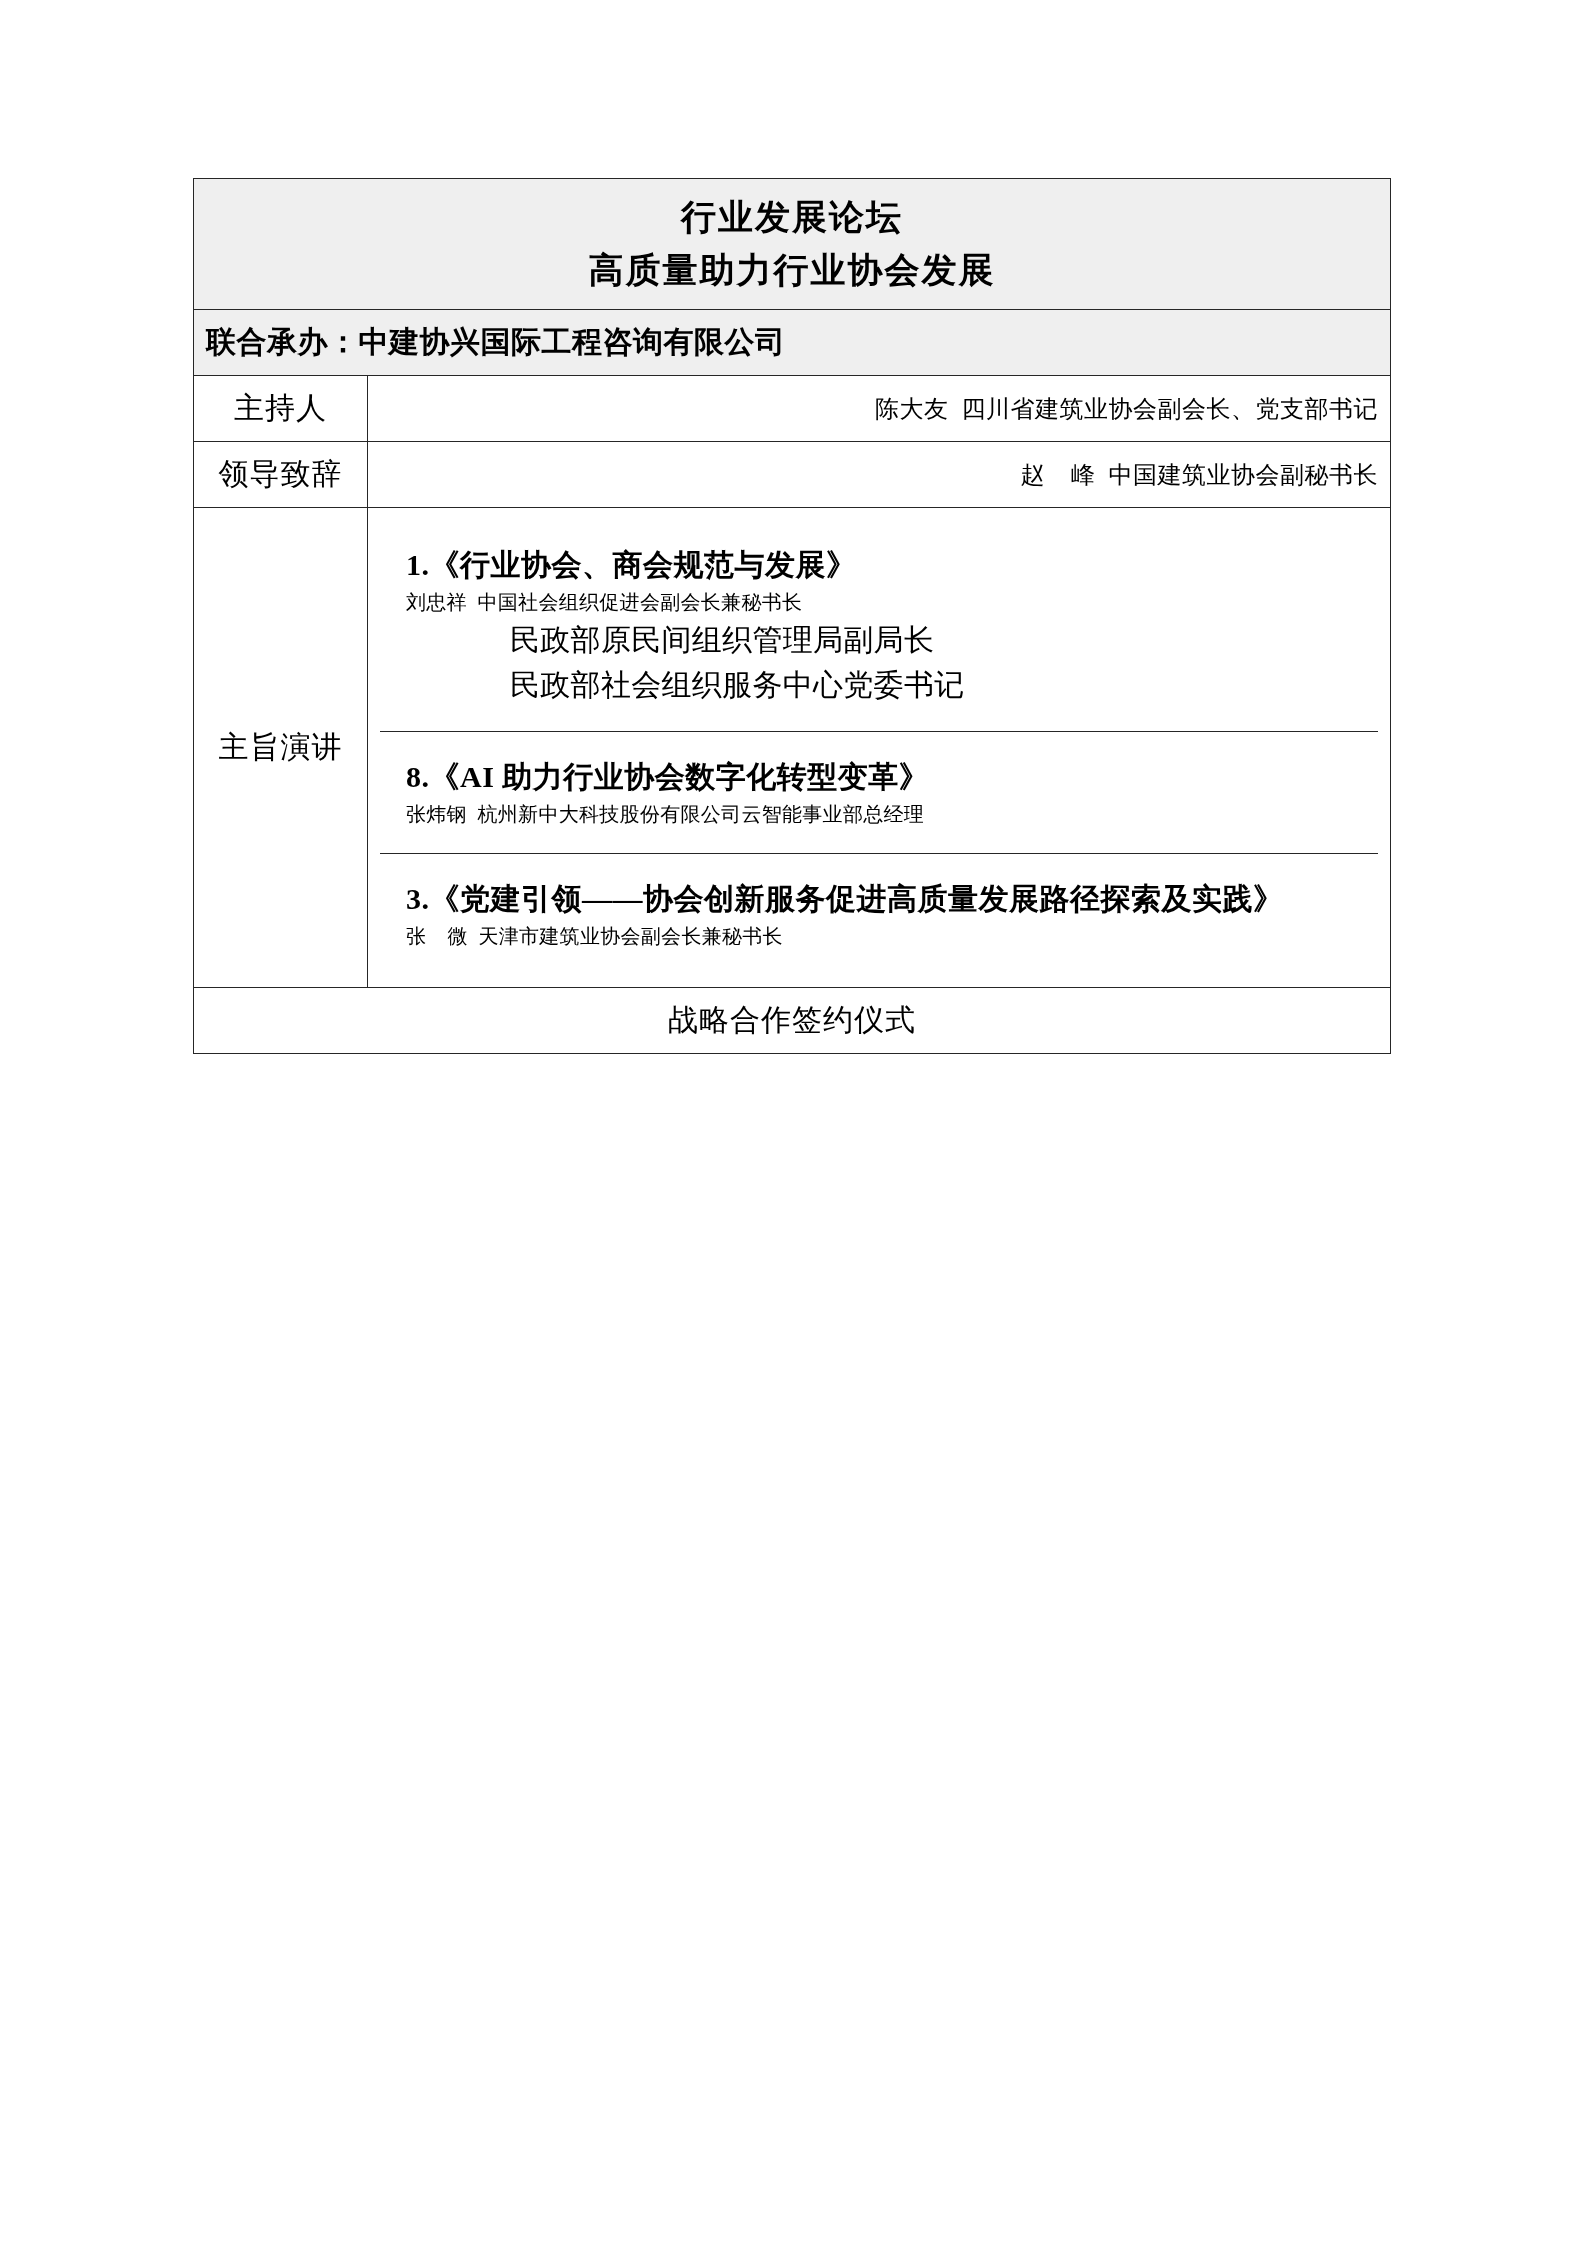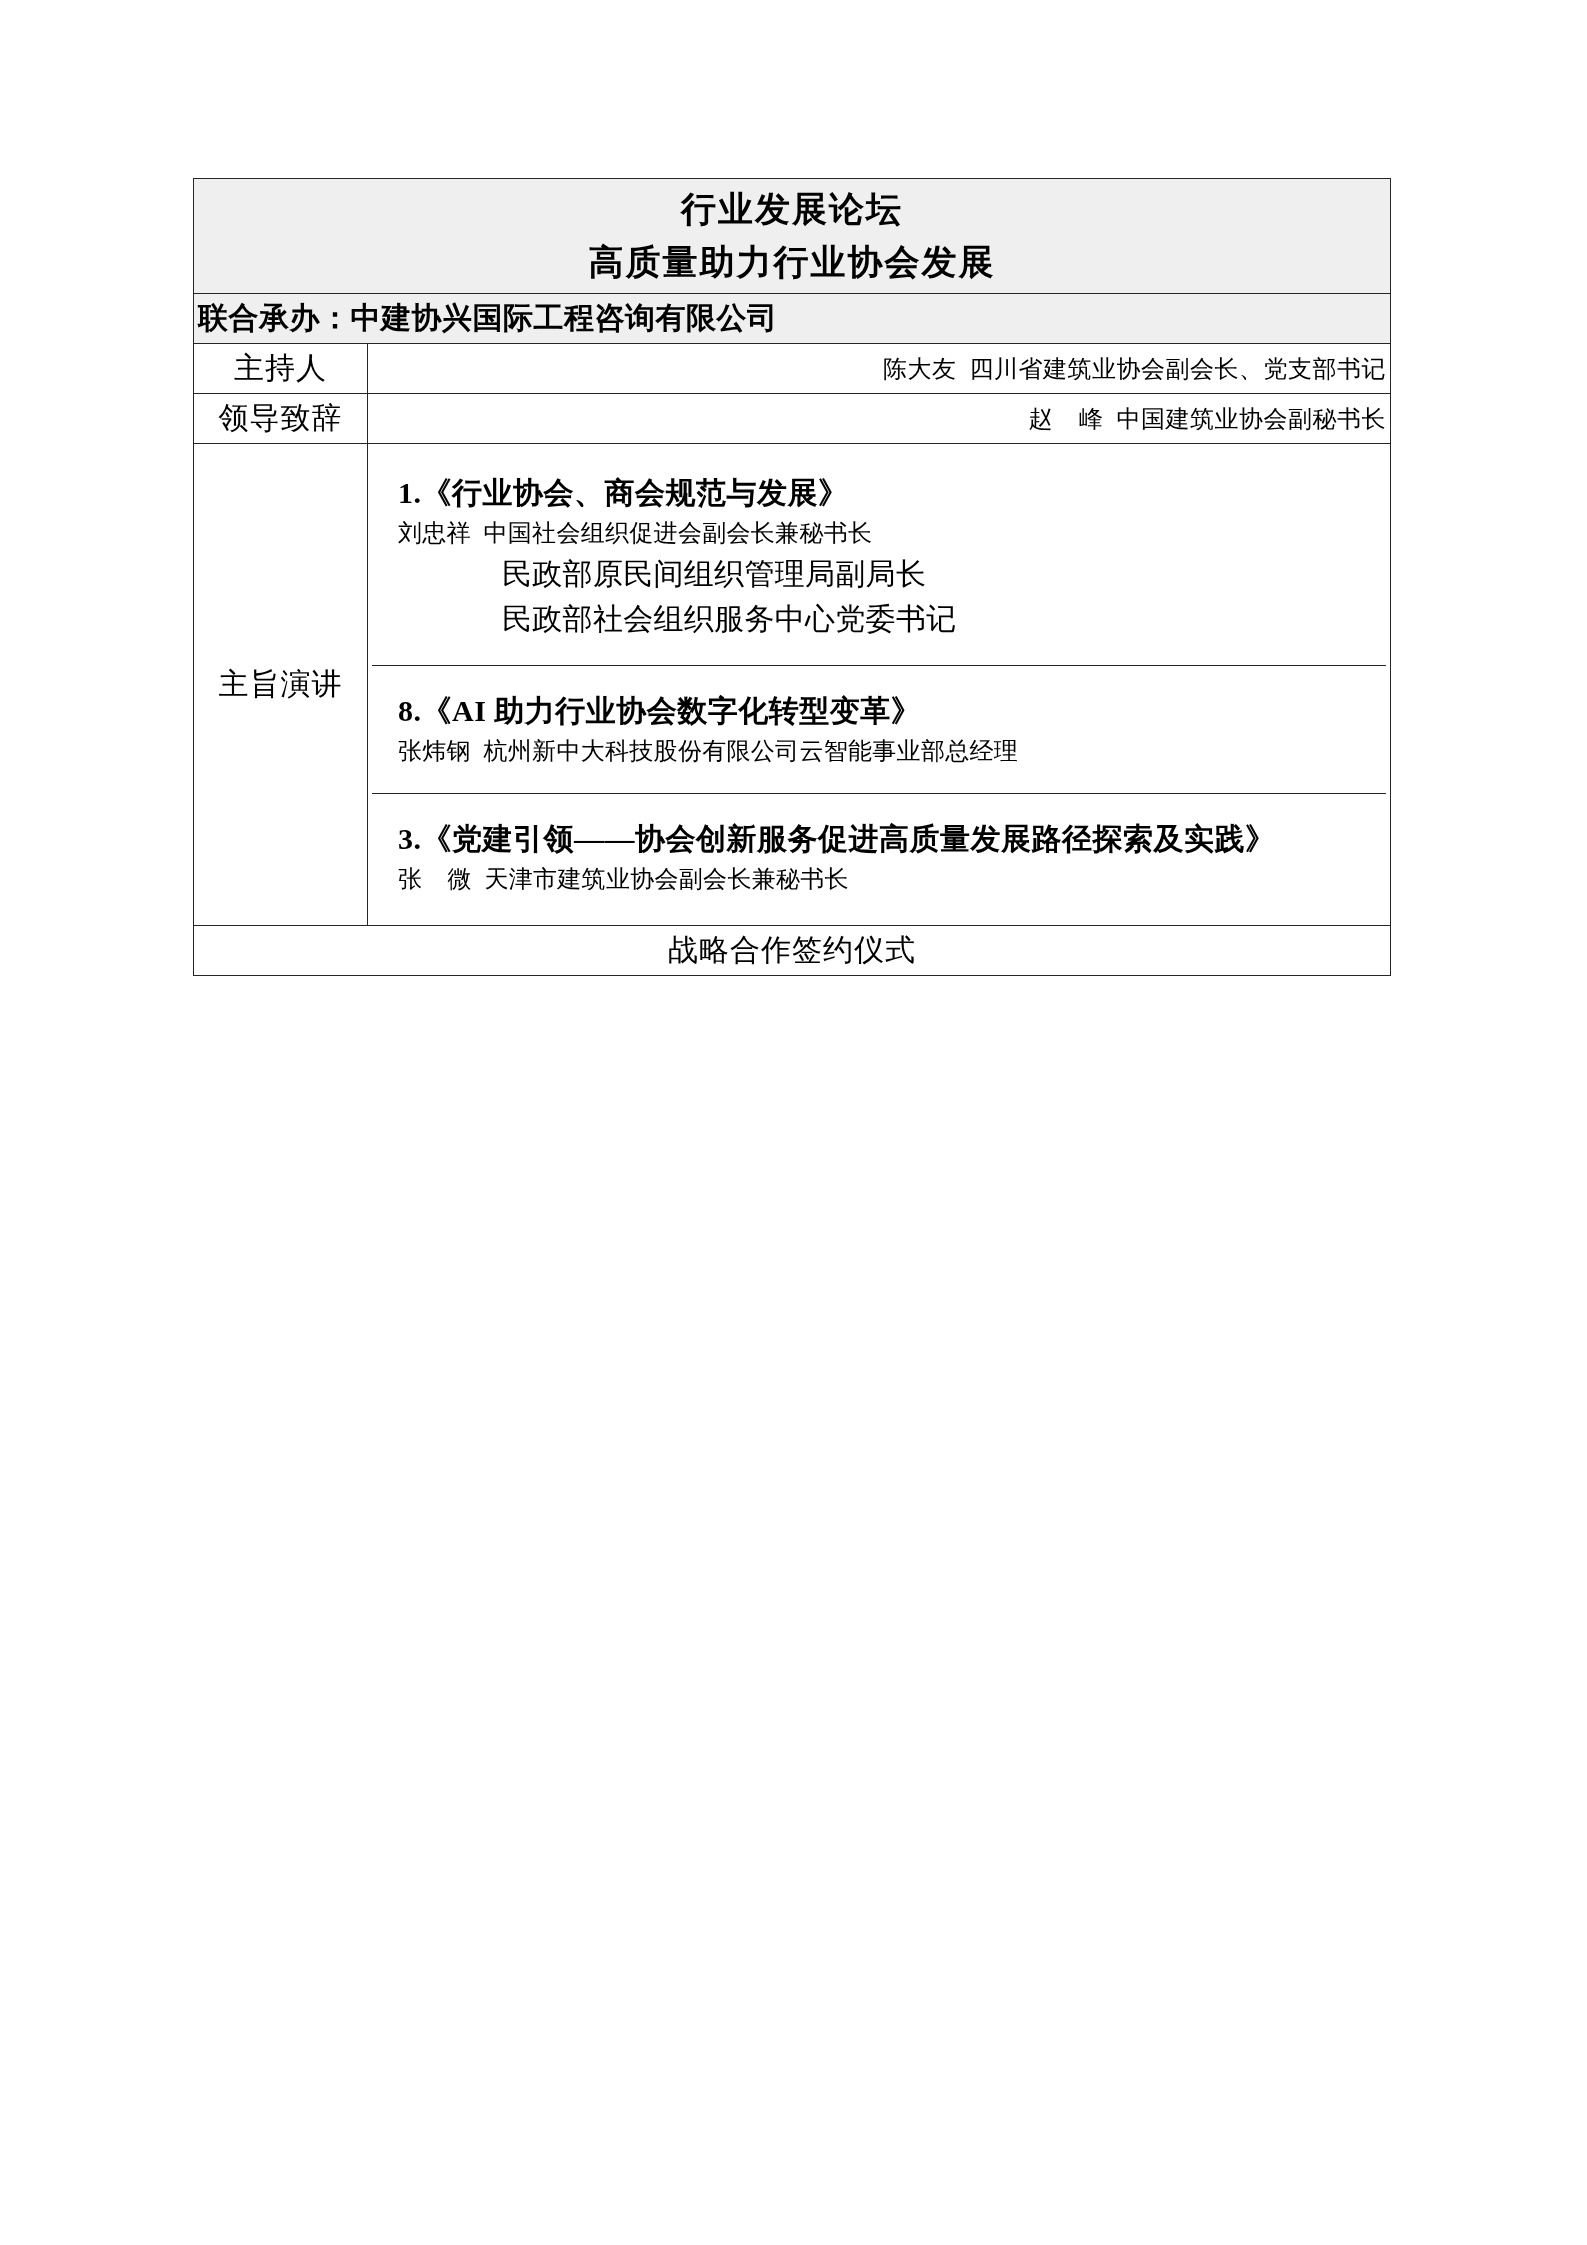--- a/index.html
+++ b/index.html
@@ -29,21 +29,21 @@
     left: 193px;
     top: 178px;
     width: 1197px;
     border-collapse: collapse;
     table-layout: fixed;
   }
 
   .agenda-table td {
     border: 1.5px solid #262626;
     vertical-align: middle;
-    padding: 4px;
+    padding: 12px;
   }
 
   
   .title-cell {
     background: #efefef;
     text-align: center;
     padding: 28px 10px 30px 10px;
   }
   .title-line {
     font-size: 35px;
@@ -111,21 +111,21 @@
     border-bottom: none;
   }
 
   .kn-title {
     font-size: 30px;
     font-weight: bold;
     line-height: 1.5;
     letter-spacing: 0.5px;
   }
   .kn-speaker {
-    font-size: 24px;
+    font-size: 20px;
     line-height: 1.5;
     letter-spacing: 0.3px;
     white-space: nowrap;
   }
   .kn-sub {
     font-size: 30px;
     line-height: 1.5;
     letter-spacing: 0.3px;
     padding-left: 104px;
     white-space: nowrap;

